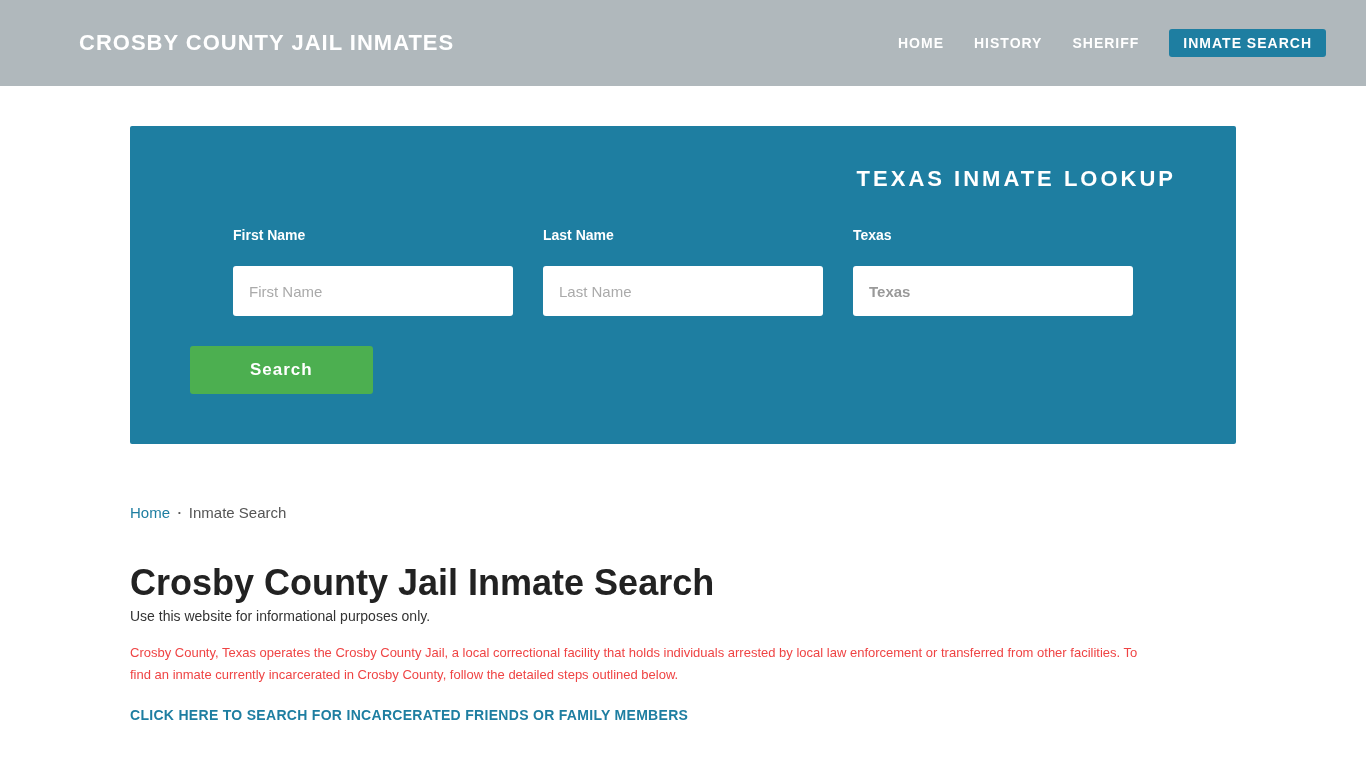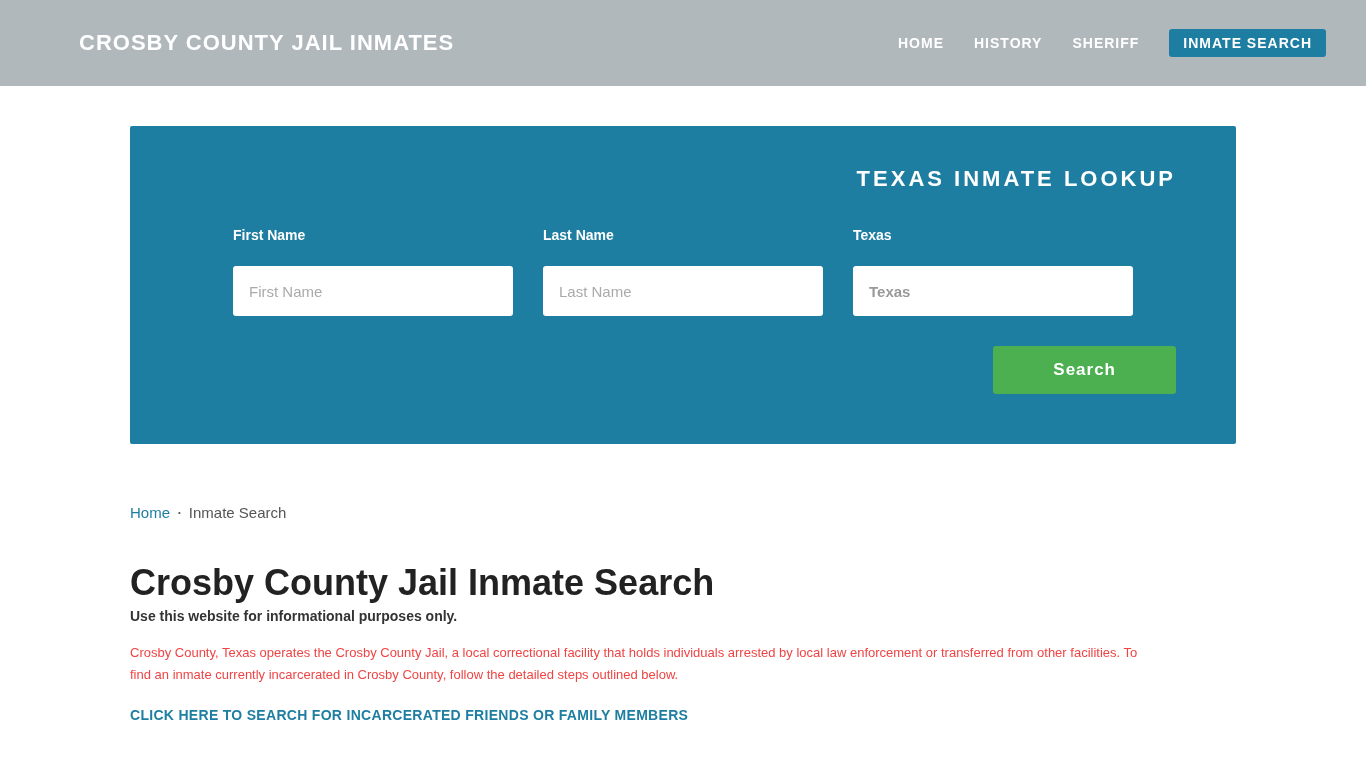--- a/index.html
+++ b/index.html
@@ -102,21 +102,21 @@
       font-size: 15px;
       border: none;
       border-radius: 3px;
       outline: none;
       color: #1e7ea1;
       background: #fff;
       font-weight: 700;
     }
     .search-btn-wrap {
       display: flex;
-      justify-content: flex-end;
+      justify-content: flex-start;
     }
     .search-button {
       background: #4caf50;
       color: #fff;
       font-size: 17px;
       font-weight: 700;
       letter-spacing: 1px;
       border: none;
       padding: 14px 60px;
       border-radius: 3px;
@@ -148,21 +148,21 @@
     }
     .page-heading {
       font-size: 36px;
       font-weight: 800;
       color: #222;
       margin-bottom: 4px;
       line-height: 1.2;
     }
     .disclaimer {
       font-size: 14px;
-      font-weight: 700;
+      font-weight: 400;
       color: #333;
       margin-bottom: 18px;
     }
     .description {
       font-size: 13px;
       color: #ef4444;
       line-height: 1.7;
       margin-bottom: 20px;
       max-width: 1020px;
     }

